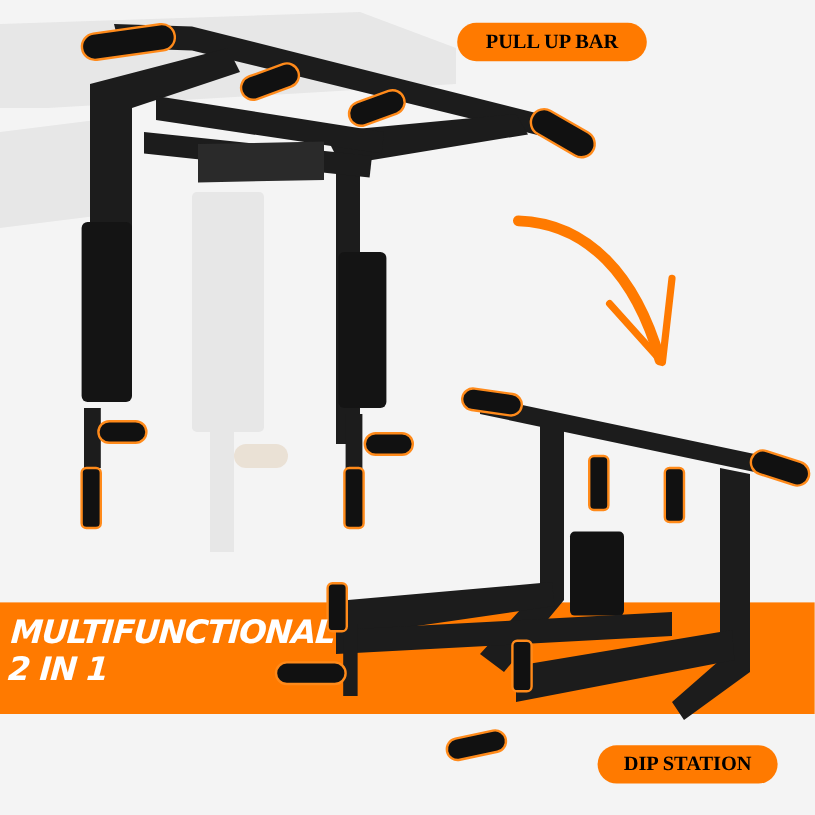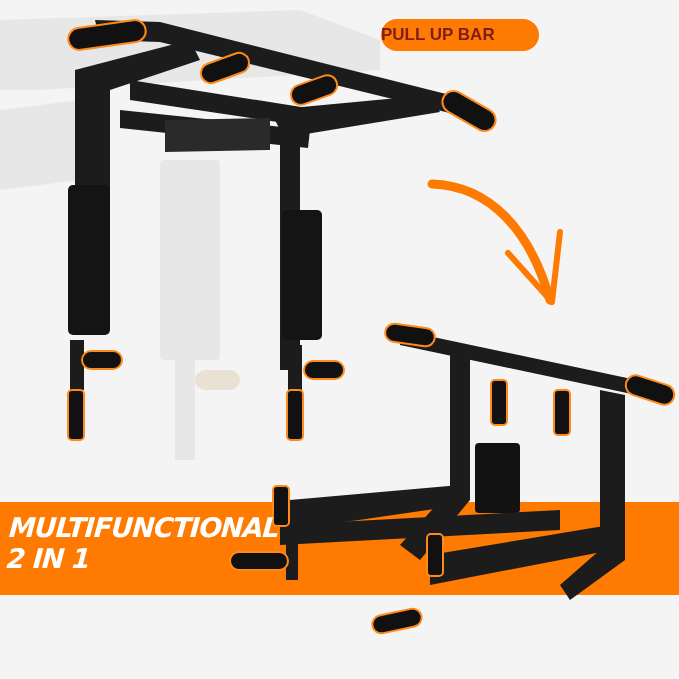--- a/index.html
+++ b/index.html
@@ -1,20 +1,20 @@
 <!DOCTYPE html>
 <html><head>
 <meta charset="utf-8">
 <style>
   html, body { margin: 0; padding: 0; }
   body { width: 679px; height: 679px; overflow: hidden; background: #f4f4f4; position: relative; font-family: "DejaVu Sans", sans-serif; }
   .canvas { position: absolute; left: 0; top: 0; width: 679px; height: 679px; }
   .band { position: absolute; left: 0; top: 502px; width: 679px; height: 93px; background: #ff7a00; }
   .band-text { position: absolute; left: 8px; top: 512px; color: #fff; font-family: "DejaVu Sans", sans-serif; font-weight: bold; font-style: italic; font-size: 27px; line-height: 31px; letter-spacing: -1px; transform: skewX(-4deg); }
-  .pill { position: absolute; background: #ff7a00; color: #7f1d1d; border-radius: 20px; font-family: Liberation Sans, sans-serif; font-weight: bold; }
+  .pill { position: absolute; background: #ff7a00; color: #000000; border-radius: 20px; font-family: Liberation Serif, serif; font-weight: bold; text-align: center; }
   .pill-pull { left: 381px; top: 19px; width: 158px; height: 32px; line-height: 32px; font-size: 17px; }
   .pill-dip { left: 498px; top: 621px; width: 150px; height: 32px; line-height: 32px; font-size: 17px; }
   svg { position: absolute; left: 0; top: 0; }
 </style>
 </head>
 <body>
 
 <div class="canvas">
 
   <svg width="679" height="679" viewBox="0 0 679 679">
@@ -84,14 +84,15 @@
       <rect x="372" y="612" width="50" height="18" rx="9" transform="rotate(-12 397 621)"></rect>
     </g>
   </svg>
 
   <div class="band-text">
     <div>MULTIFUNCTIONAL</div>
     <div>2 IN 1</div>
   </div>
 
   <div class="pill pill-pull">PULL UP BAR</div>
+  <div class="pill pill-dip">DIP STATION</div>
 
 </div>
 
 </body></html>

